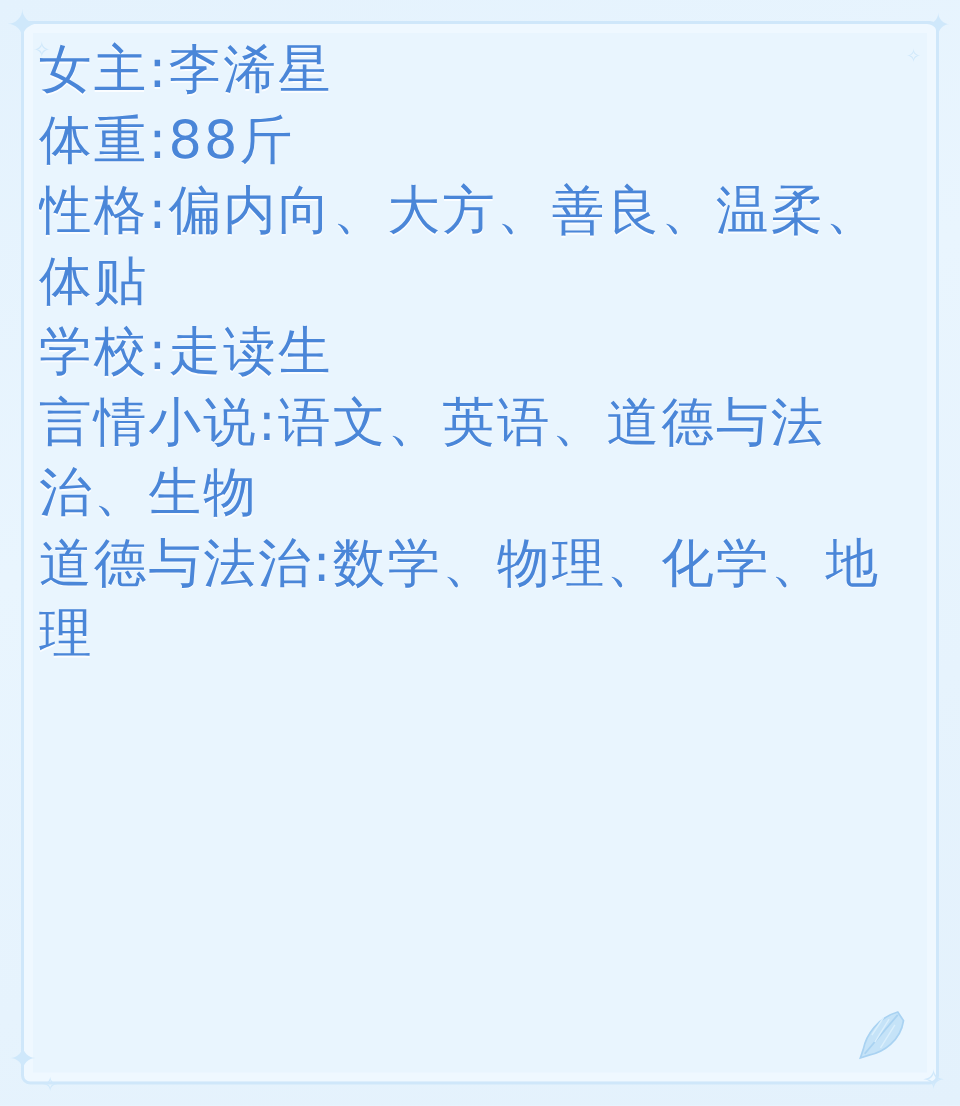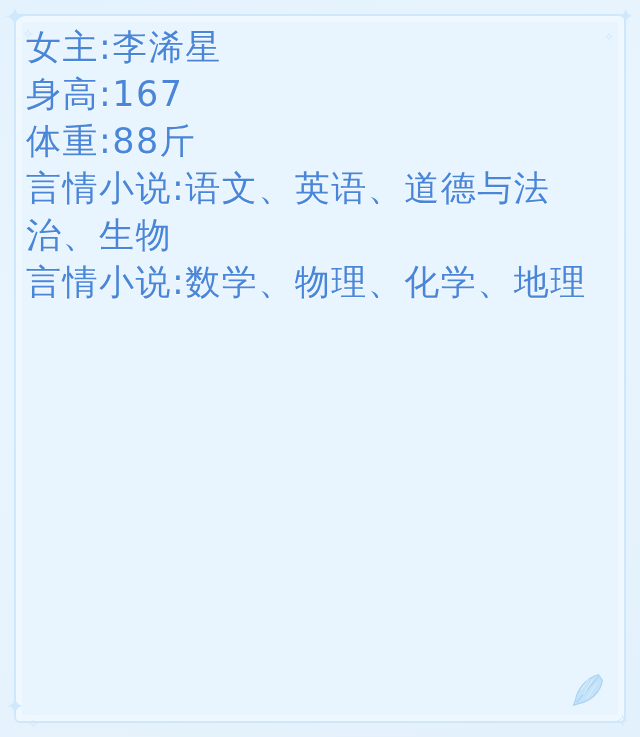--- a/index.html
+++ b/index.html
@@ -99,19 +99,20 @@
 
   <svg class="feather" viewBox="0 0 48 48">
     <path d="M36 8 C22 12 14 24 12 34 L10 40 L16 38 C26 36 38 28 40 14 Z" fill="#bfe0f7" stroke="#9ecdf0" stroke-width="1.2"></path>
     <path d="M36 10 L13 37" stroke="#9ecdf0" stroke-width="1.2" fill="none"></path>
     <path d="M30 13 L20 29 M34 17 L24 33 M26 12 L18 24" stroke="#d8eefc" stroke-width="1" fill="none"></path>
   </svg>
 
   <div class="inner">
     <div class="text-block">
       <div class="line">女主:李浠星</div>
-      <div class="line">身高:167</div>
       <div class="line">体重:88斤</div>
+      <div class="line">性格:偏内向、大方、善良、温柔、体贴</div>
+      <div class="line">学校:走读生</div>
       <div class="line">言情小说:语文、英语、道德与法治、生物</div>
-      <div class="line">言情小说:数学、物理、化学、地理</div>
+      <div class="line">道德与法治:数学、物理、化学、地理</div>
     </div>
   </div>
 </div>
 
 </body></html>

